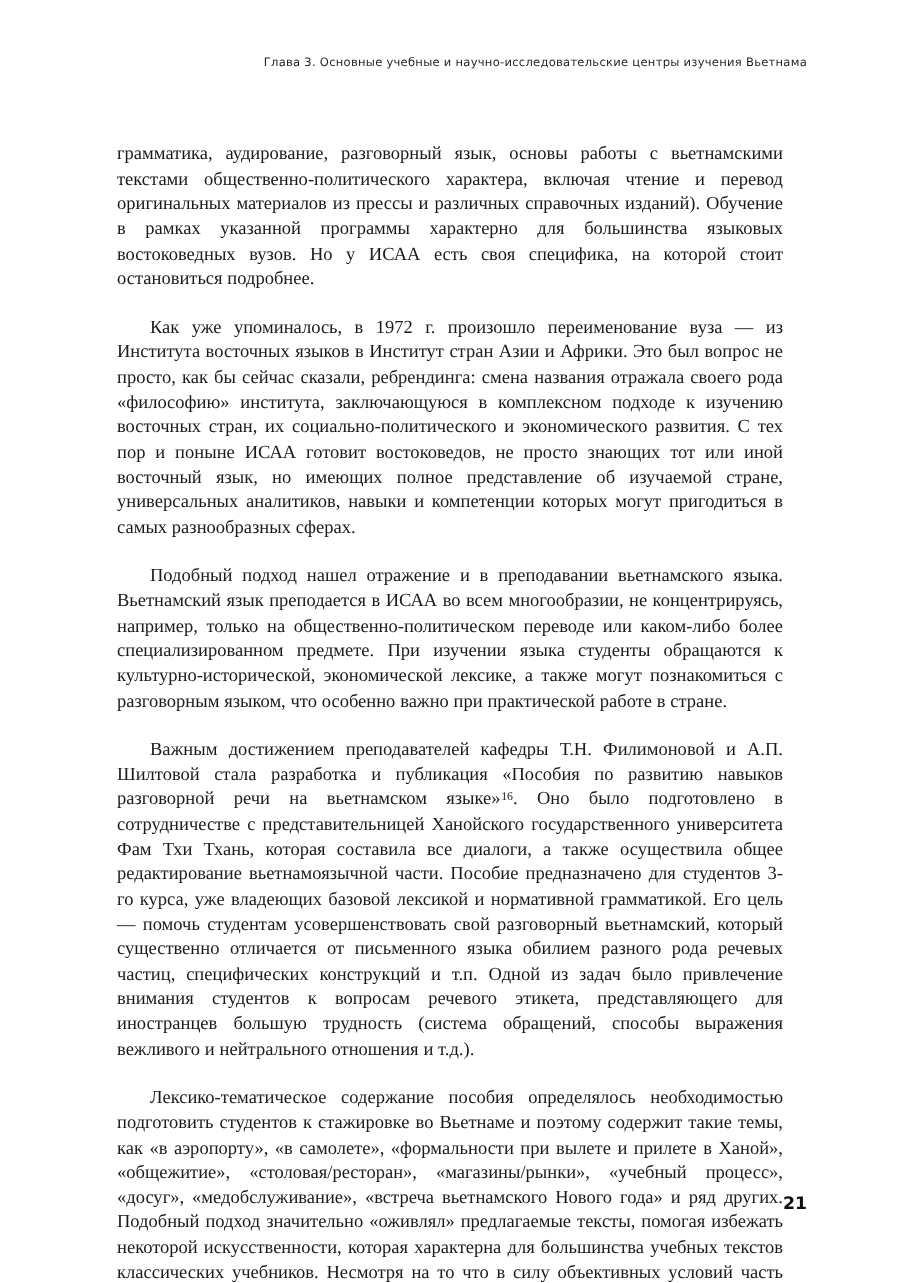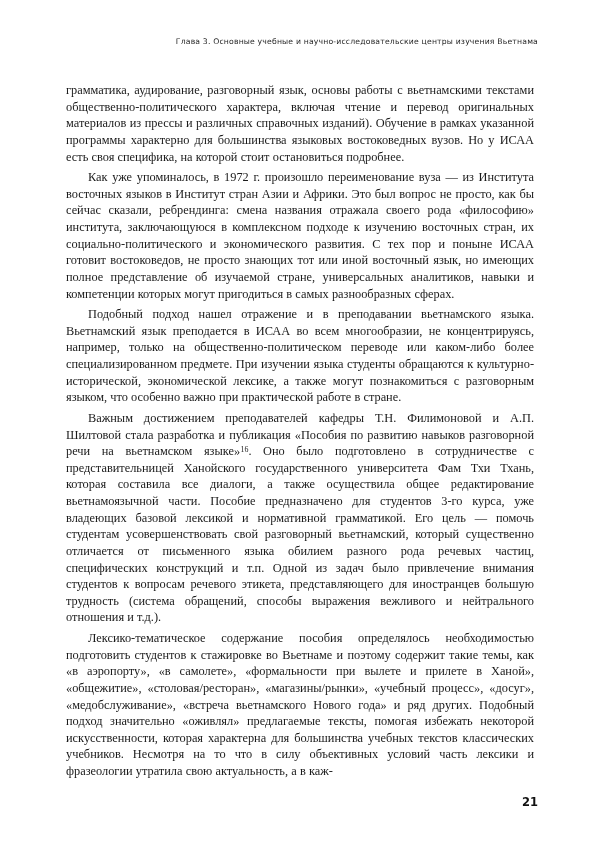--- a/index.html
+++ b/index.html
@@ -42,21 +42,21 @@
 
   
   .textblock {
     position: absolute;
     left: 62px;
     top: 78px;
     width: 476px;
   }
 
   p.para {
-    margin: 4px;
+    margin: 16px;
     text-align: justify;
     text-justify: inter-word;
     text-indent: 22px;
     font-size: 12.35px;
     line-height: 16.62px;
     word-spacing: 0.1px;
     hyphens: none;
     color: #1a1a1a;
   }
 

